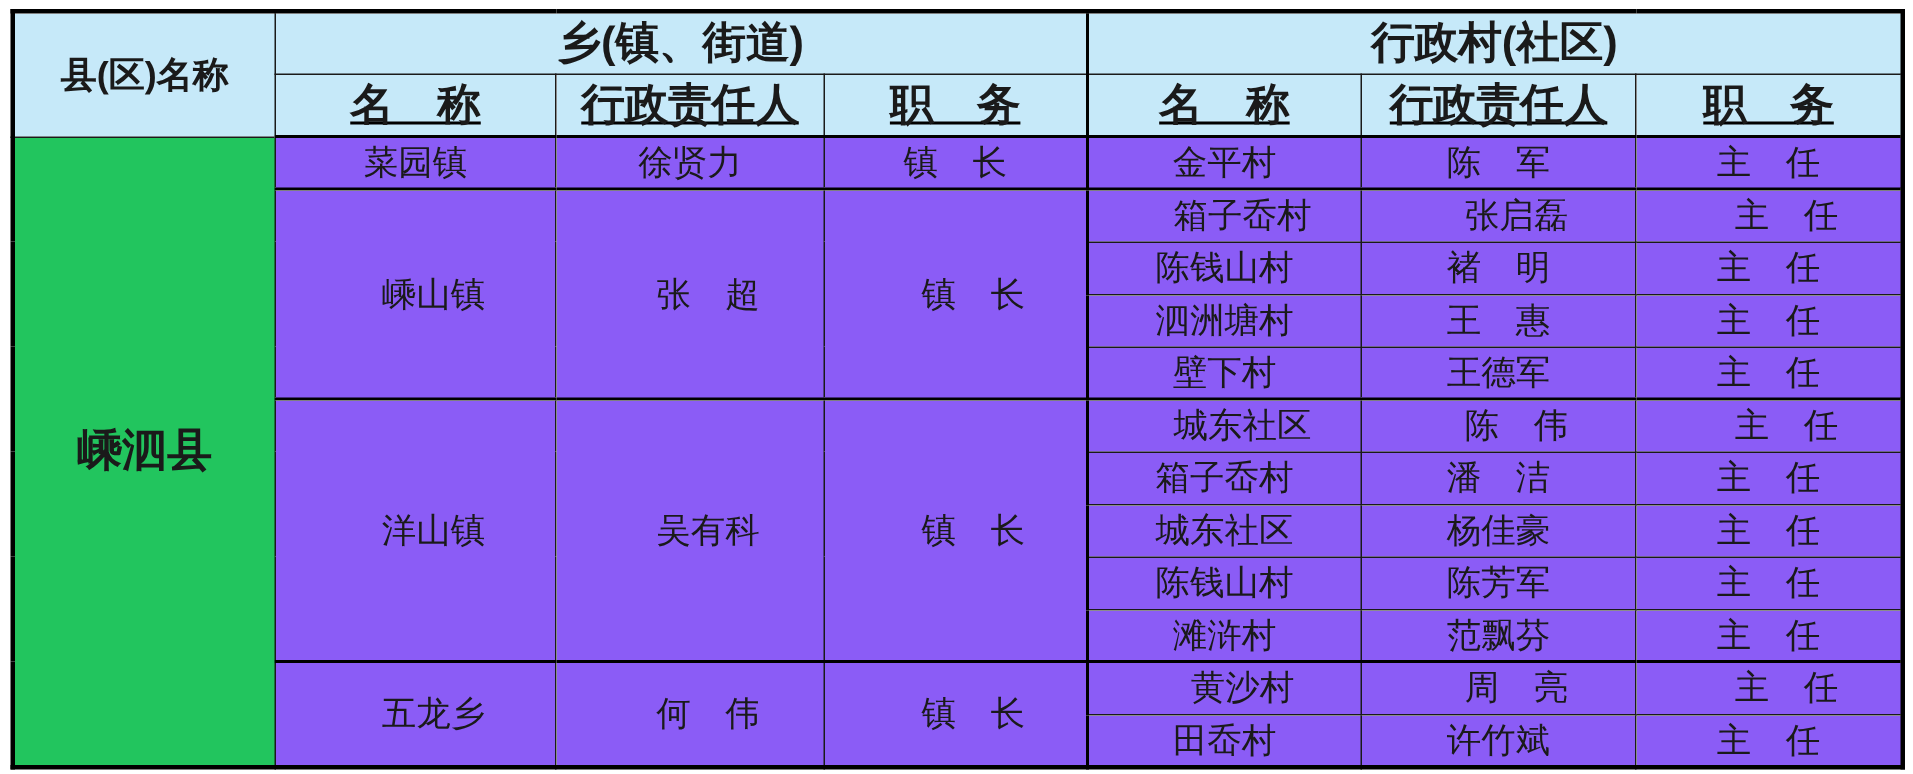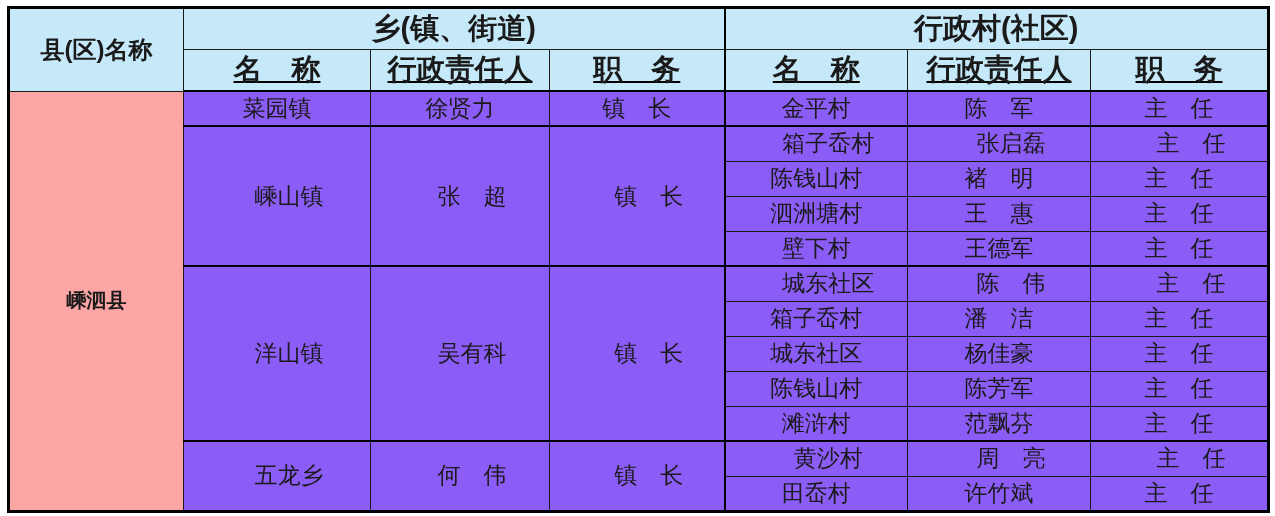--- a/index.html
+++ b/index.html
@@ -36,24 +36,24 @@
   thead tr.sub-row    { height: 37px; text-decoration: underline; }
   thead th {
     background: #c6e9f9;
     font-family: "Liberation Sans", sans-serif;
     font-weight: bold;
     font-size: 29px;
   }
   thead tr.sub-row th { border-bottom: 2px solid #000000; }
   
   td.county-cell {
-    background: #fca5a5;
+    background: #22c55e;
     font-family: "Liberation Sans", sans-serif;
     font-weight: bold;
-    font-size: 20px;
+    font-size: 30px;
     color: #16323d;
   }
   th.county-head { font-size: 24px; }
   
   tbody tr { height: 35px; }
   tbody td {
     font-family: "Liberation Serif", serif;
     font-size: 23px;
     background: #8b5cf6;
   }

